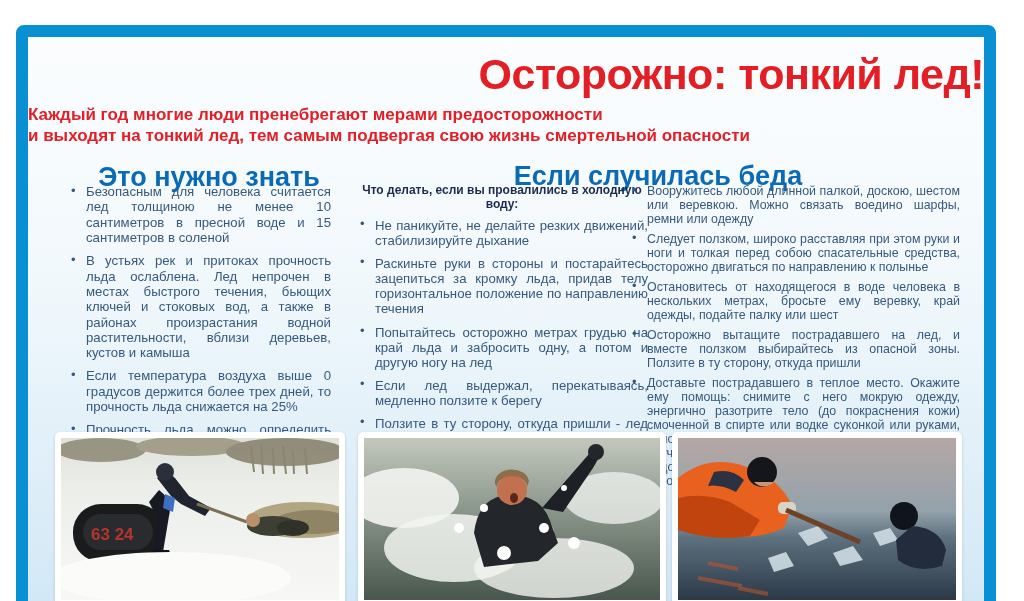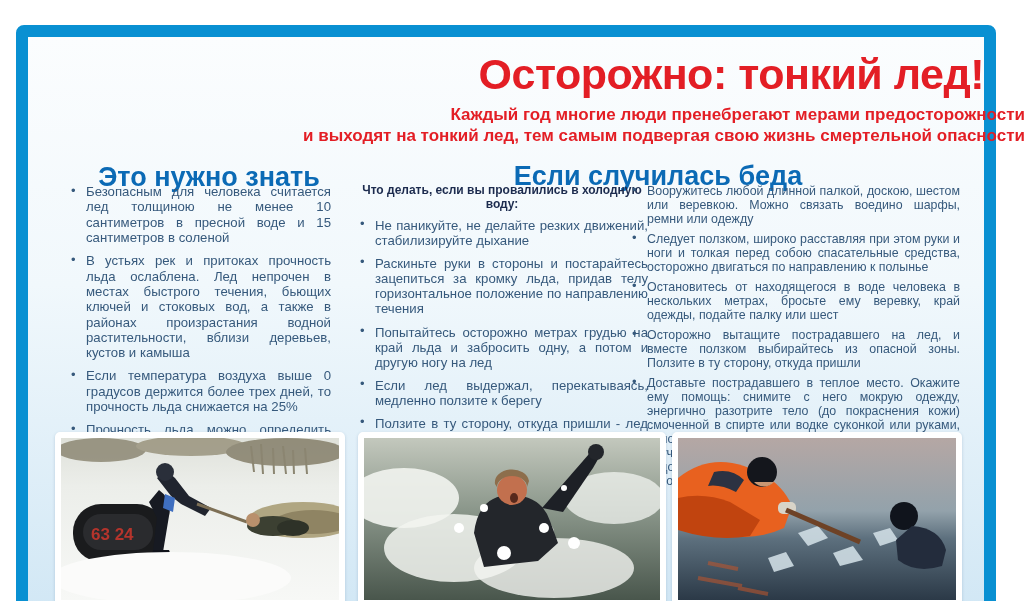--- a/index.html
+++ b/index.html
@@ -21,24 +21,23 @@
   }
 
   .title {
     position: absolute; left: 0; top: 16px; width: 100%;
     margin: 0; text-align: right;
     font-size: 43px; font-weight: bold; letter-spacing: -0.5px;
     color: #e31e25; line-height: 1;
   }
   .subtitle {
     position: absolute; left: 0; top: 67px; width: 100%;
-    text-align: right;
+    text-align: left;
     font-size: 17px; font-weight: bold; color: #e31e25;
     line-height: 1.24;
-    margin-left: 41px;
   }
 
   .sec-header {
     position: absolute; margin: 0;
     font-size: 27px; font-weight: bold; color: #0b6ab5;
     text-align: center; line-height: 1;
   }
   .header-know { left: 49px; top: 127px; width: 264px; }
   .header-trouble { left: 328px; top: 126px; width: 604px; }
 

